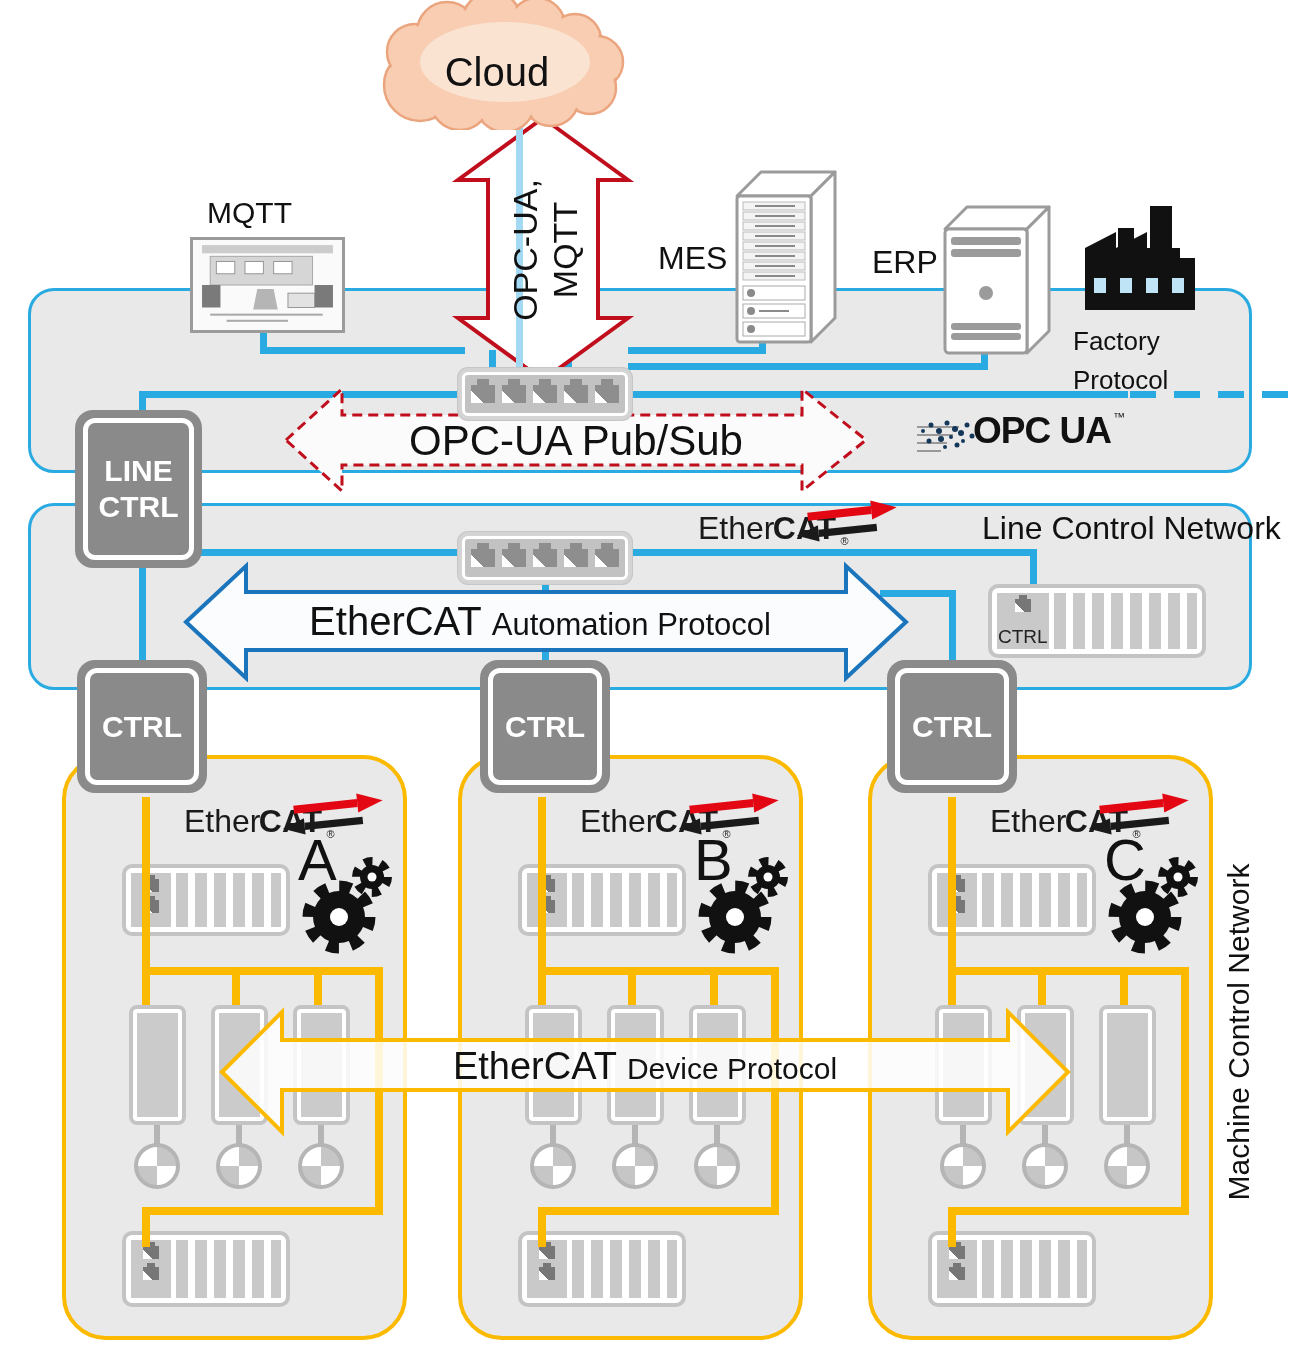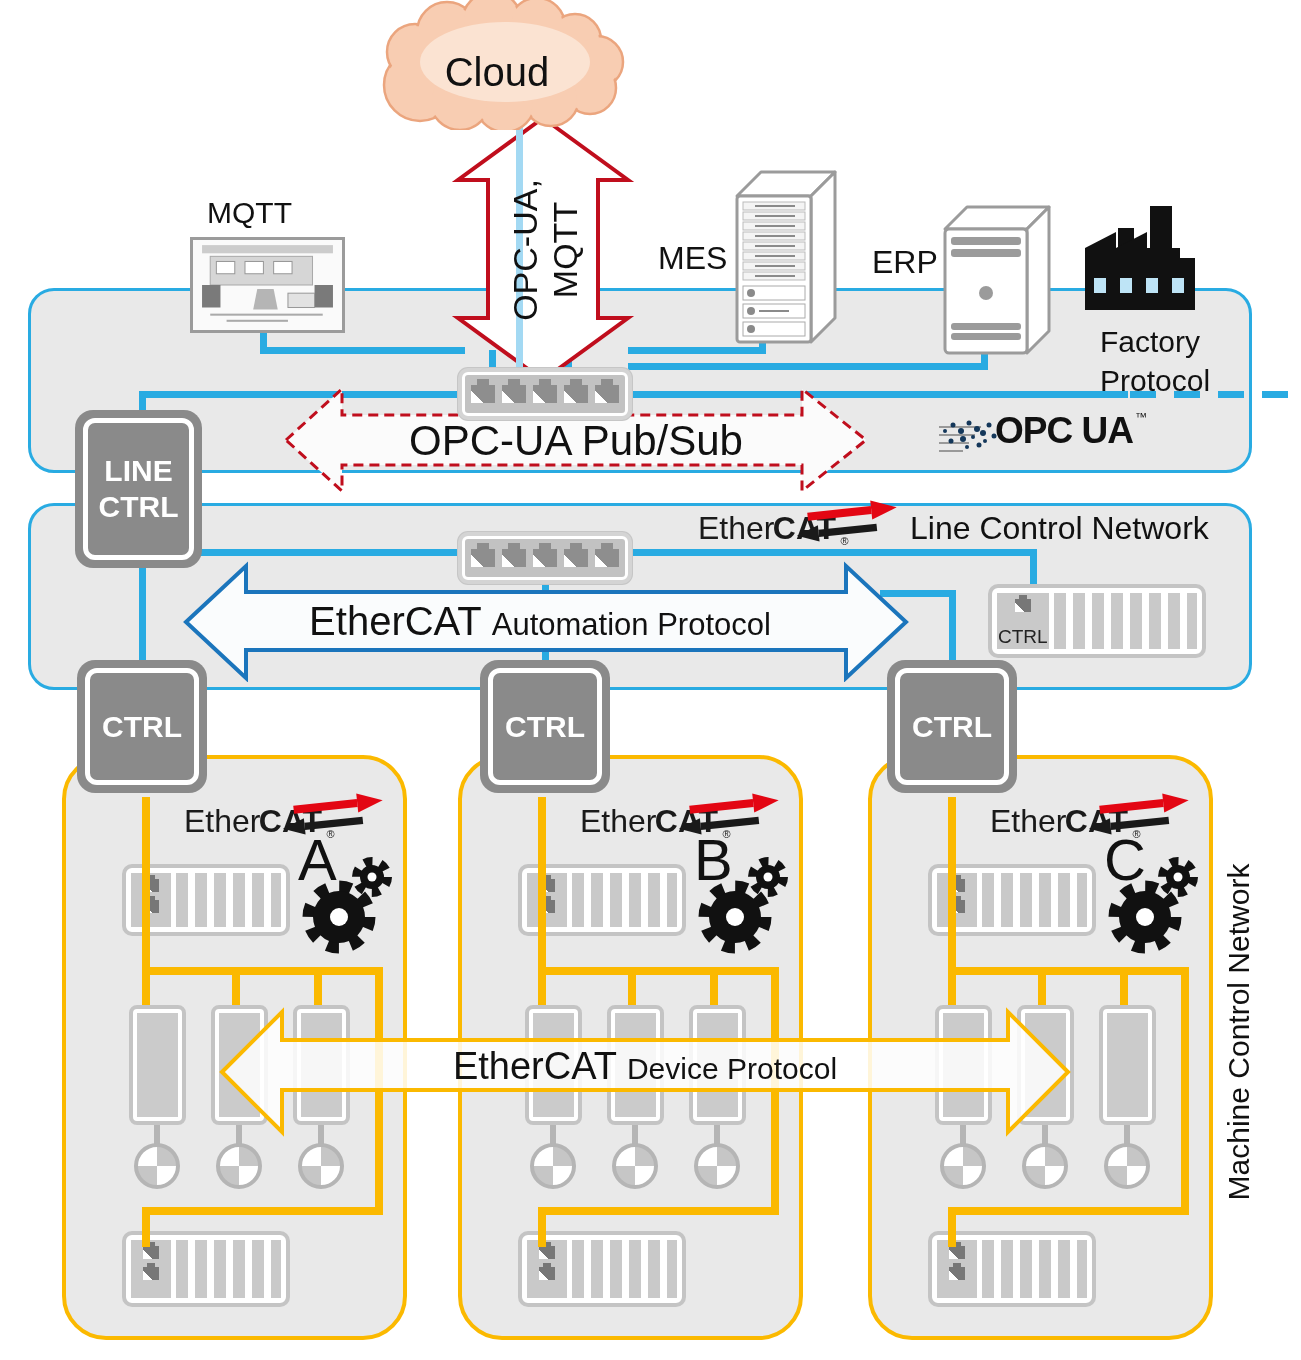--- a/index.html
+++ b/index.html
@@ -253,21 +253,21 @@
   <div class="bl" style="left:139px;top:566px;width:7px;height:96px"></div>
   <div class="bl" style="left:1030px;top:549px;width:7px;height:40px"></div>
   <div class="bl" style="left:542px;top:580px;width:7px;height:84px"></div>
   <div class="bl" style="left:880px;top:590px;width:76px;height:7px"></div>
   <div class="bl" style="left:949px;top:590px;width:7px;height:72px"></div>
 
   <svg class="abs" style="left:278px;top:385px" width="596" height="112" viewBox="0 0 596 112">
     <polygon points="8,55 64,4 64,30 524,30 524,4 588,55 524,106 524,80 64,80 64,106" fill="#FBFBFB" stroke="#C00E1D" stroke-width="3" stroke-dasharray="10 6"></polygon>
     <text x="298" y="70" font-size="42" text-anchor="middle" fill="#111">OPC-UA Pub/Sub</text>
   </svg>
-  <div class="abs" style="left:937px;top:408px;width:210px;height:56px">
+  <div class="abs" style="left:915px;top:408px;width:210px;height:56px">
     <svg class="abs" style="left:0;top:4px" width="62" height="46" viewBox="0 0 62 46">
       <g fill="#999">
           <rect x="2" y="14" width="42" height="2"></rect>
           <rect x="2" y="22" width="36" height="2"></rect>
           <rect x="2" y="30" width="30" height="2"></rect>
           <rect x="2" y="38" width="24" height="2"></rect>
         </g>
       <g fill="#14375A">
           <circle cx="8" cy="19" r="2"></circle>
           <circle cx="16" cy="13" r="2.5"></circle>
@@ -406,21 +406,21 @@
       <polygon points="5,62 5,48 36,32 36,48 67,32 67,48 100,48 100,62"></polygon>
       <rect x="5" y="58" width="110" height="52"></rect>
     </g>
     <g fill="#BEE4F6">
       <rect x="14" y="78" width="12" height="15"></rect>
         <rect x="40" y="78" width="12" height="15"></rect>
       <rect x="66" y="78" width="12" height="15"></rect>
         <rect x="92" y="78" width="12" height="15"></rect>
     </g>
   </svg>
-  <div class="lbl" style="left:1100px;top:322px;font-size:30px;line-height:39px">
+  <div class="lbl" style="left:1073px;top:322px;font-size:26px;line-height:39px">
     <div>Factory</div>
     <div>Protocol</div>
   </div>
 
   <div class="switch" style="left:458px;top:368px;width:174px;height:52px">
     <div class="in">
       <div class="port"></div>
       <div class="port"></div>
       <div class="port"></div>
       <div class="port"></div>
@@ -440,21 +440,21 @@
       <g transform="rotate(-6 170 12)" fill="#E30613">
           <rect x="120" y="6" width="70" height="9"></rect>
           <polygon points="190,0 218,10.5 190,21"></polygon>
         </g>
       <g transform="rotate(-6 170 30)" fill="#1A1A1A">
           <polygon points="108,30 132,21 132,39"></polygon>
           <rect x="132" y="26" width="64" height="8"></rect>
         </g>
     </svg>
   </div>
-  <div class="lbl" style="left:910px;top:510px;font-size:32px">Line Control Network</div>
+  <div class="lbl" style="left:982px;top:510px;font-size:32px">Line Control Network</div>
   <div class="switch" style="left:458px;top:532px;width:174px;height:52px">
     <div class="in">
       <div class="port"></div>
       <div class="port"></div>
       <div class="port"></div>
       <div class="port"></div>
       <div class="port"></div>
     </div>
   </div>
   <div class="iob" style="left:988px;top:584px;width:218px;height:74px">

